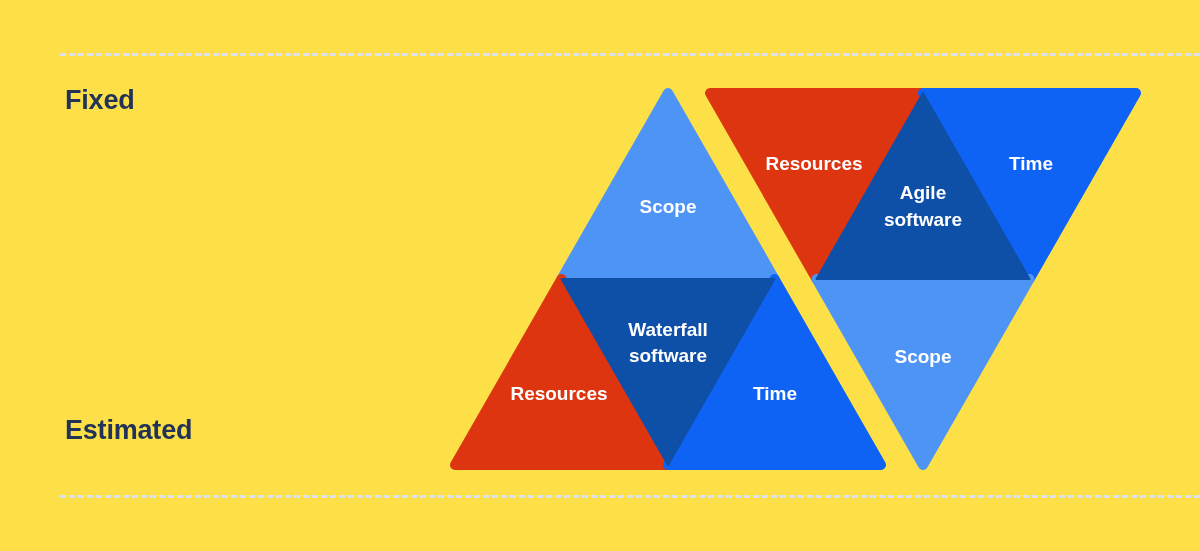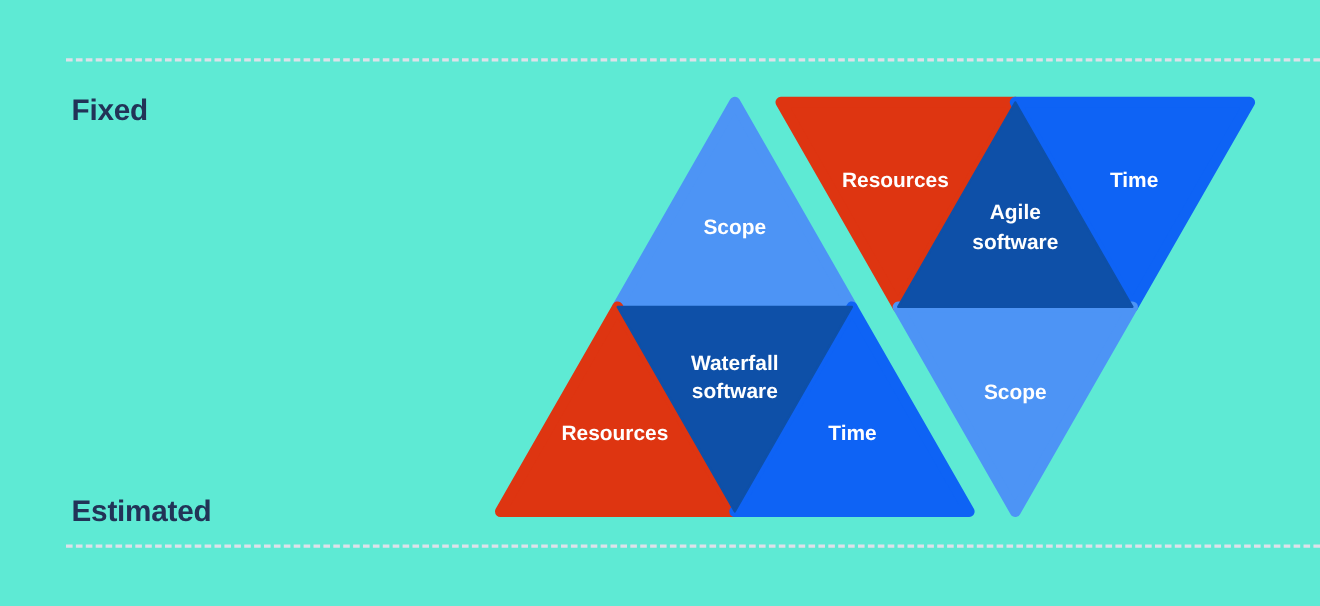--- a/index.html
+++ b/index.html
@@ -9,21 +9,21 @@
     background: #ffffff;
   }
   body {
     font-family: "Liberation Sans", sans-serif;
     -webkit-font-smoothing: antialiased;
   }
   #stage {
     position: relative;
     width: 1200px;
     height: 551px;
-    background: #5eead4;
+    background: #fde047;
     overflow: hidden;
   }
 
   
   .guide {
     position: absolute;
     left: 60px;
     width: 1140px;
     height: 0;
     border-top: 3px dashed #dde1e9;
@@ -36,21 +36,21 @@
     position: absolute;
     left: 65px;
     color: #223357;
     font-size: 27px;
     font-weight: bold;
     letter-spacing: -0.2px;
     line-height: 1;
     white-space: nowrap;
   }
   .axis-label.fixed     { top: 87px; }
-  .axis-label.estimated { top: 452px; }
+  .axis-label.estimated { top: 417px; }
 
   
   #diagram {
     position: absolute;
     left: 0; top: 0;
     width: 1200px;
     height: 551px;
   }
 
   .seg-label {

